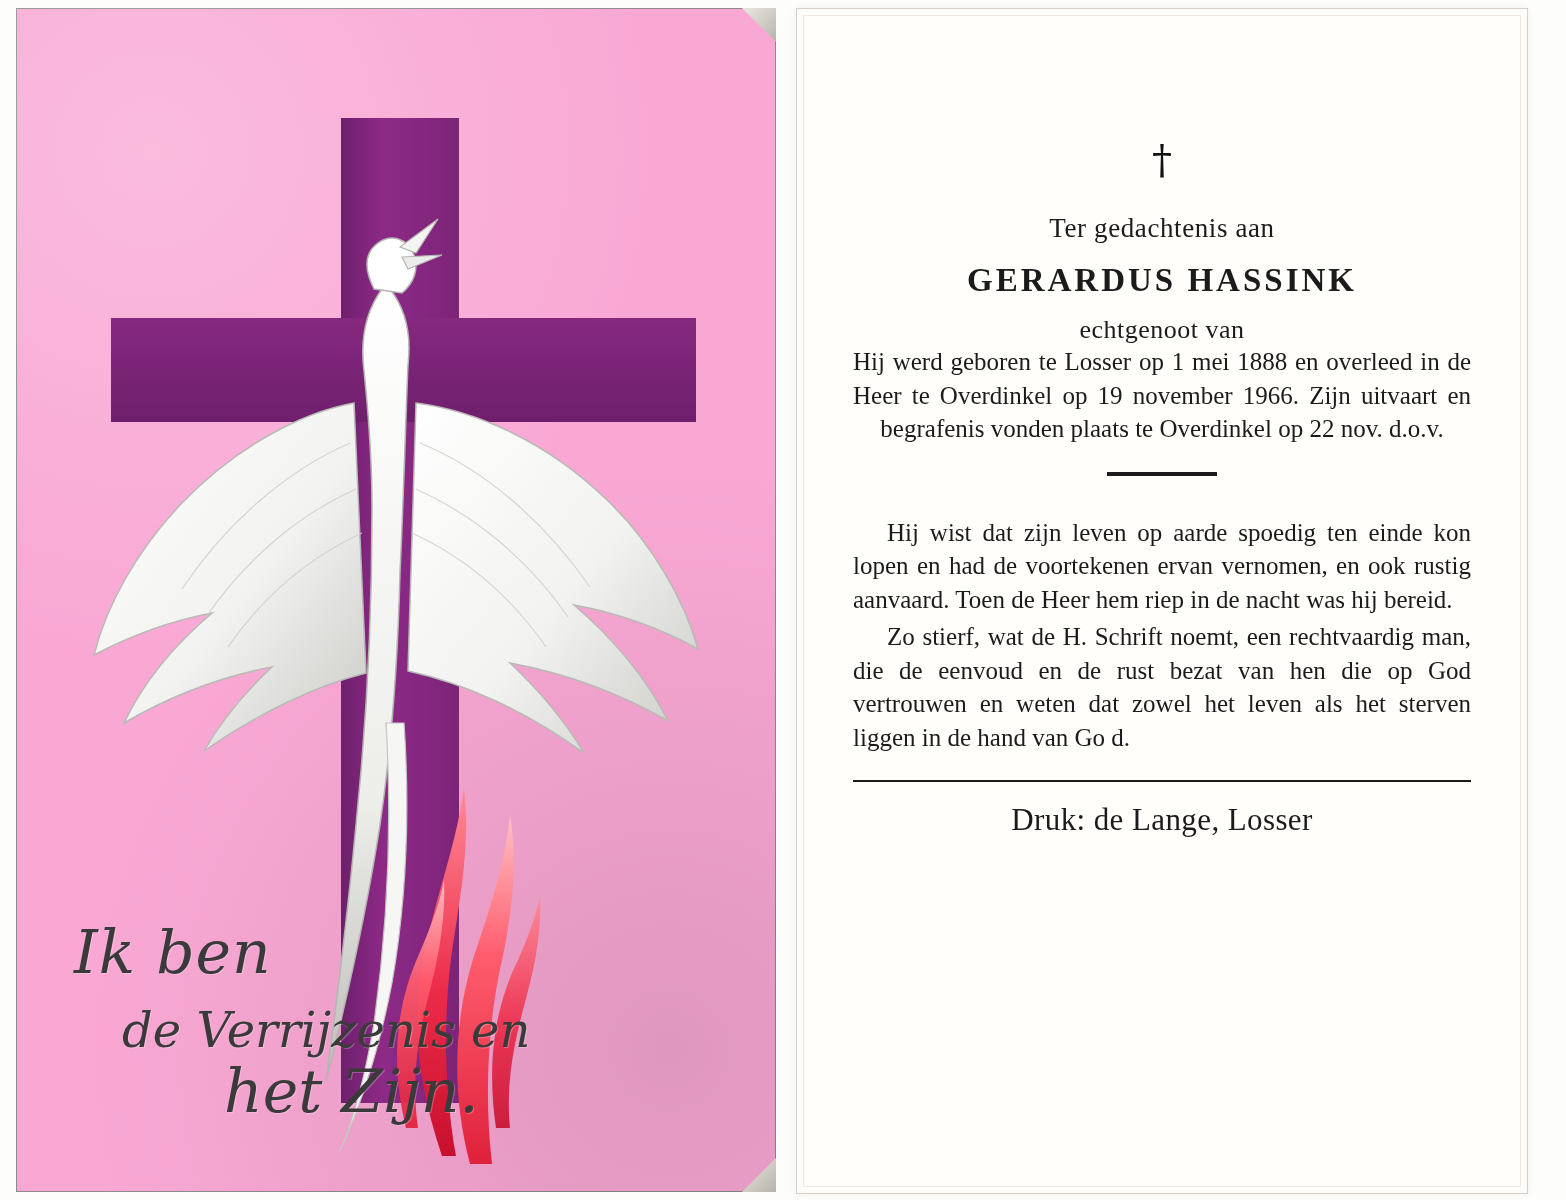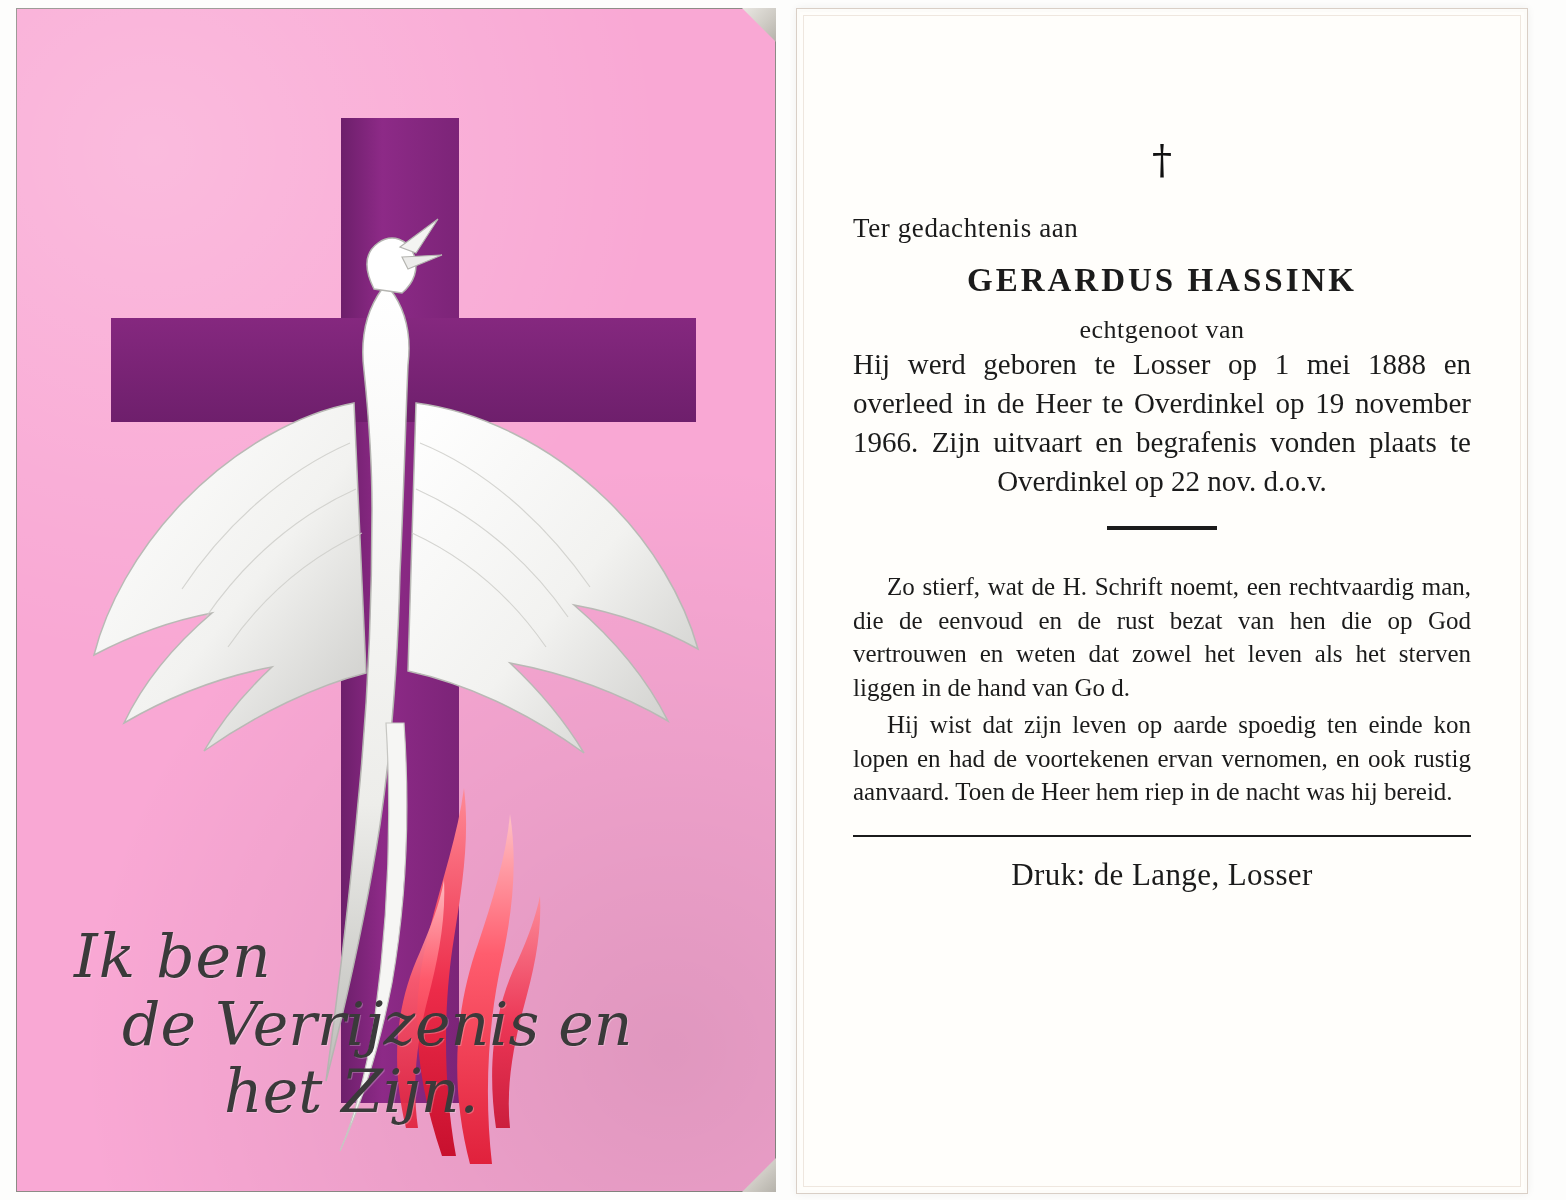--- a/index.html
+++ b/index.html
@@ -87,21 +87,21 @@
     bottom: 70px;
     width: 650px;
     z-index: 5;
     color: #3a3a3a;
     font-family: "DejaVu Serif", serif;
     font-style: italic;
     line-height: 1.02;
     text-shadow: 1px 1px 0 rgba(255,255,255,.25);
   }
   .caption .l1 { font-size: 60px; letter-spacing: 1px; }
-  .caption .l2 { font-size: 60px; padding-left: 48px; margin-top: 6px; }
+  .caption .l2 { font-size: 48px; padding-left: 48px; margin-top: 23px; }
   .caption .l3 { font-size: 60px; padding-left: 150px; margin-top: 6px; }
 
   
   .card-right {
     position: relative;
     width: 730px;
     height: 1184px;
     margin: 8px 16px 8px 20px;
     background: #fffefb;
     border: 1px solid #d9cfc6;
@@ -123,20 +123,21 @@
   }
   .cross-glyph {
     text-align: center;
     font-size: 40px;
     line-height: 1;
     color: #111;
     margin-bottom: 34px;
     font-family: "DejaVu Serif", serif;
   }
   .memorial-lead {
+    text-align: center;
     font-size: 27px;
     letter-spacing: .6px;
     margin-bottom: 18px;
   }
   .deceased-name {
     text-align: center;
     font-size: 33px;
     font-weight: bold;
     letter-spacing: 3px;
     margin-bottom: 16px;
@@ -146,21 +147,21 @@
     font-size: 26px;
     letter-spacing: .5px;
   }
   .spouse-name {
     text-align: center;
     font-size: 27px;
     letter-spacing: 1.6px;
     margin-bottom: 26px;
   }
   .bio {
-    font-size: 29px;
+    font-size: 25px;
     line-height: 1.34;
     text-align: justify;
     text-align-last: center;
     margin: 0 0 26px 0;
   }
   .rule-short {
     width: 110px;
     height: 4px;
     background: #1b1b1b;
     margin: 22px auto 40px auto;
@@ -268,22 +269,22 @@
 
       <div class="memorial-lead">Ter gedachtenis aan</div>
       <div class="deceased-name">GERARDUS HASSINK</div>
       <div class="relation">echtgenoot van</div>
 
       <p class="bio">Hij werd geboren te Losser op 1 mei 1888 en overleed in de Heer te Overdinkel op 19 november 1966. Zijn uitvaart en begrafenis vonden plaats te Overdinkel op 22 nov. d.o.v.</p>
 
       <div class="rule-short"></div>
 
       <div class="body-text">
+        <p>Hij wist dat zijn leven op aarde spoedig ten einde kon lopen en had de voortekenen ervan vernomen, en ook rustig aanvaard. Toen de Heer hem riep in de nacht was hij bereid.</p>
         <p>Zo stierf, wat de H. Schrift noemt, een rechtvaardig man, die de eenvoud en de rust bezat van hen die op God vertrouwen en weten dat zowel het leven als het sterven liggen in de hand van Go d.</p>
-        <p>Hij wist dat zijn leven op aarde spoedig ten einde kon lopen en had de voortekenen ervan vernomen, en ook rustig aanvaard. Toen de Heer hem riep in de nacht was hij bereid.</p>
       </div>
 
       <div class="rule-long"></div>
       <div class="printer">Druk: de Lange, Losser</div>
     </div>
   </div>
 
 </div>
 
 </body></html>

